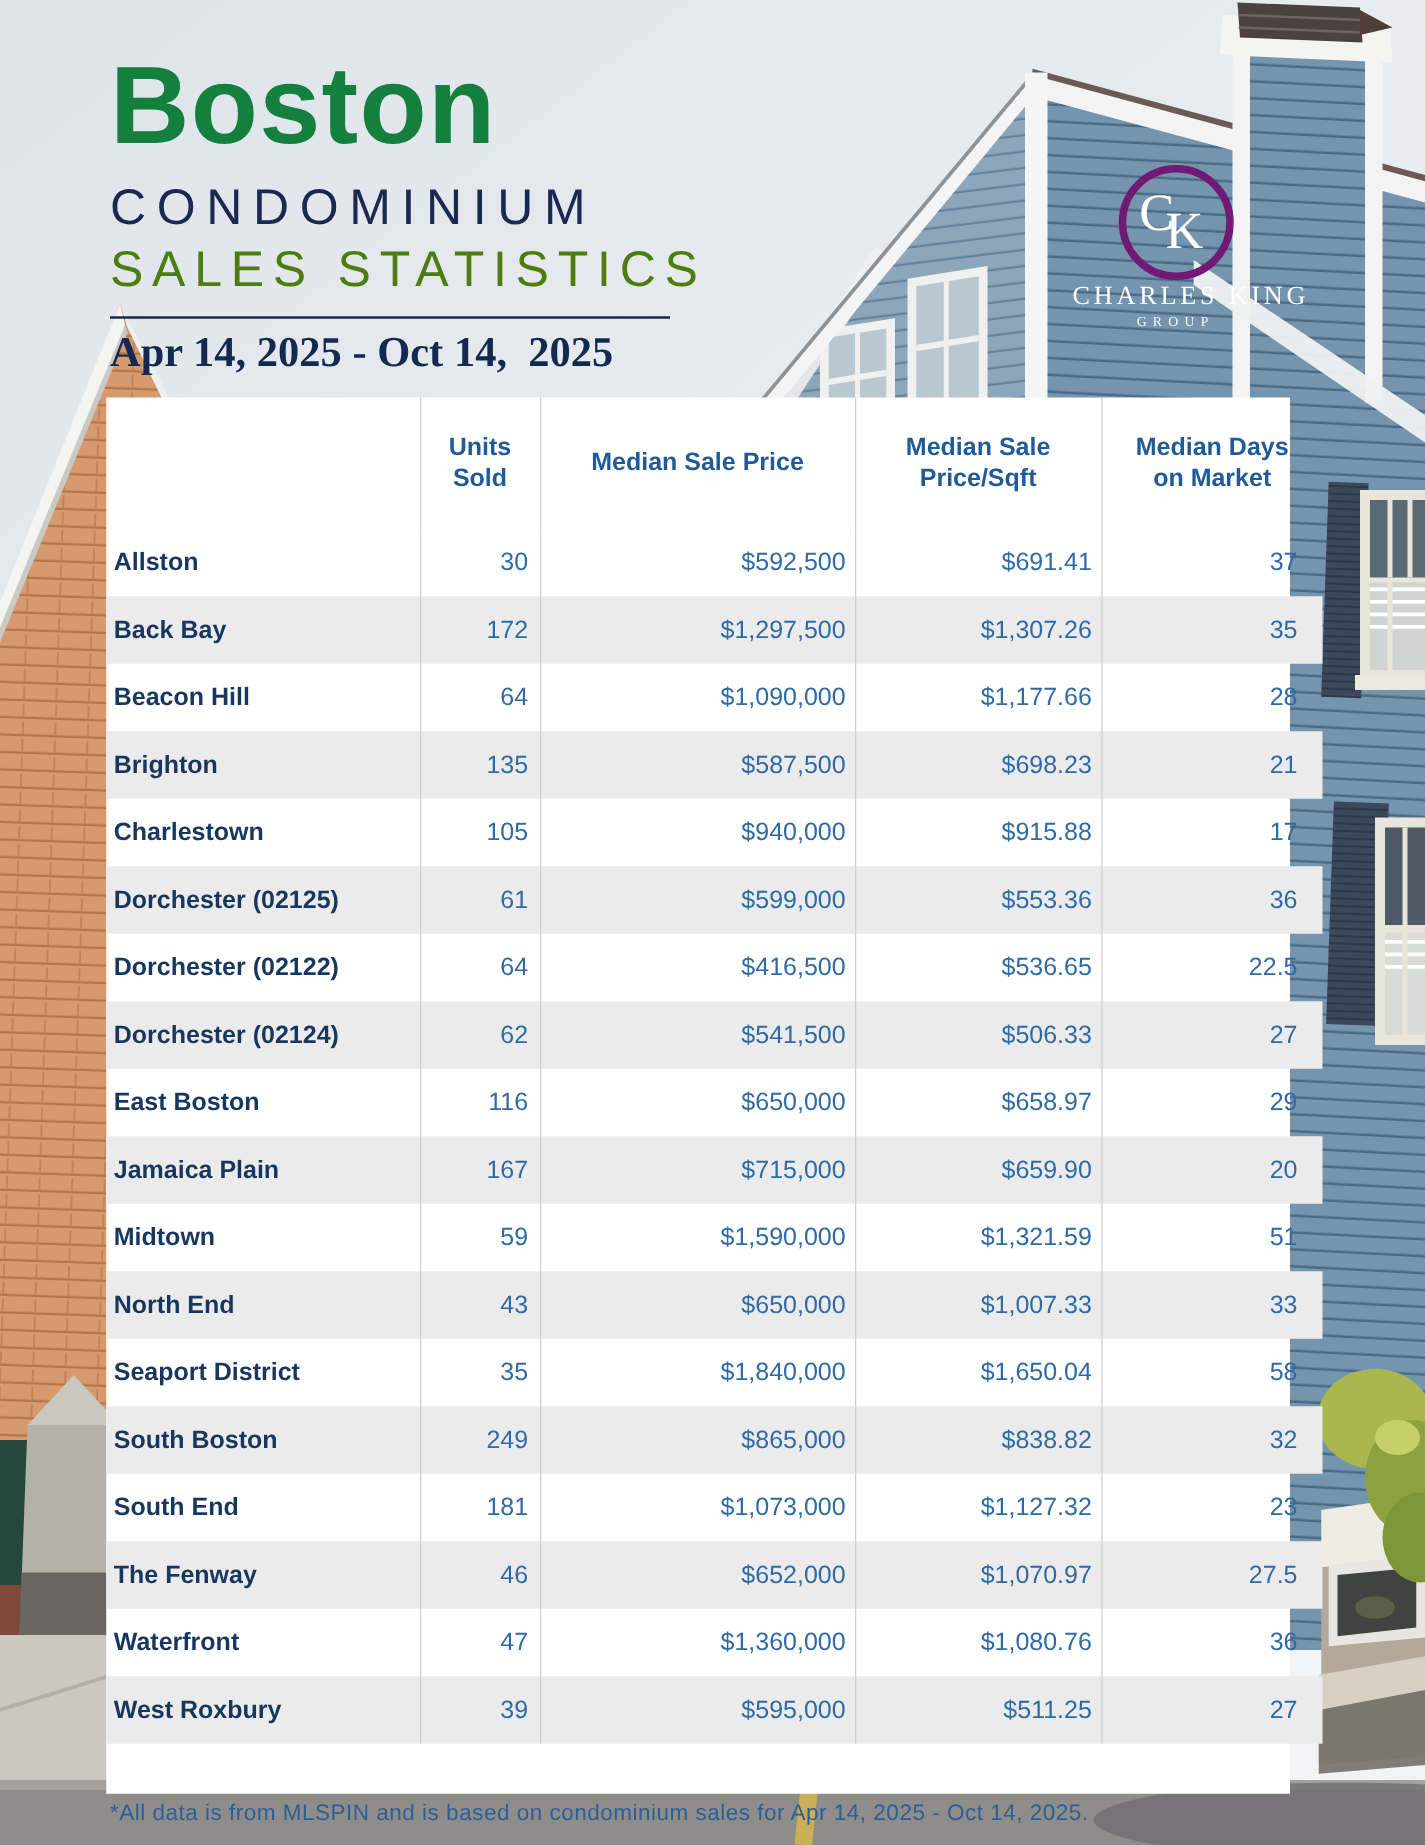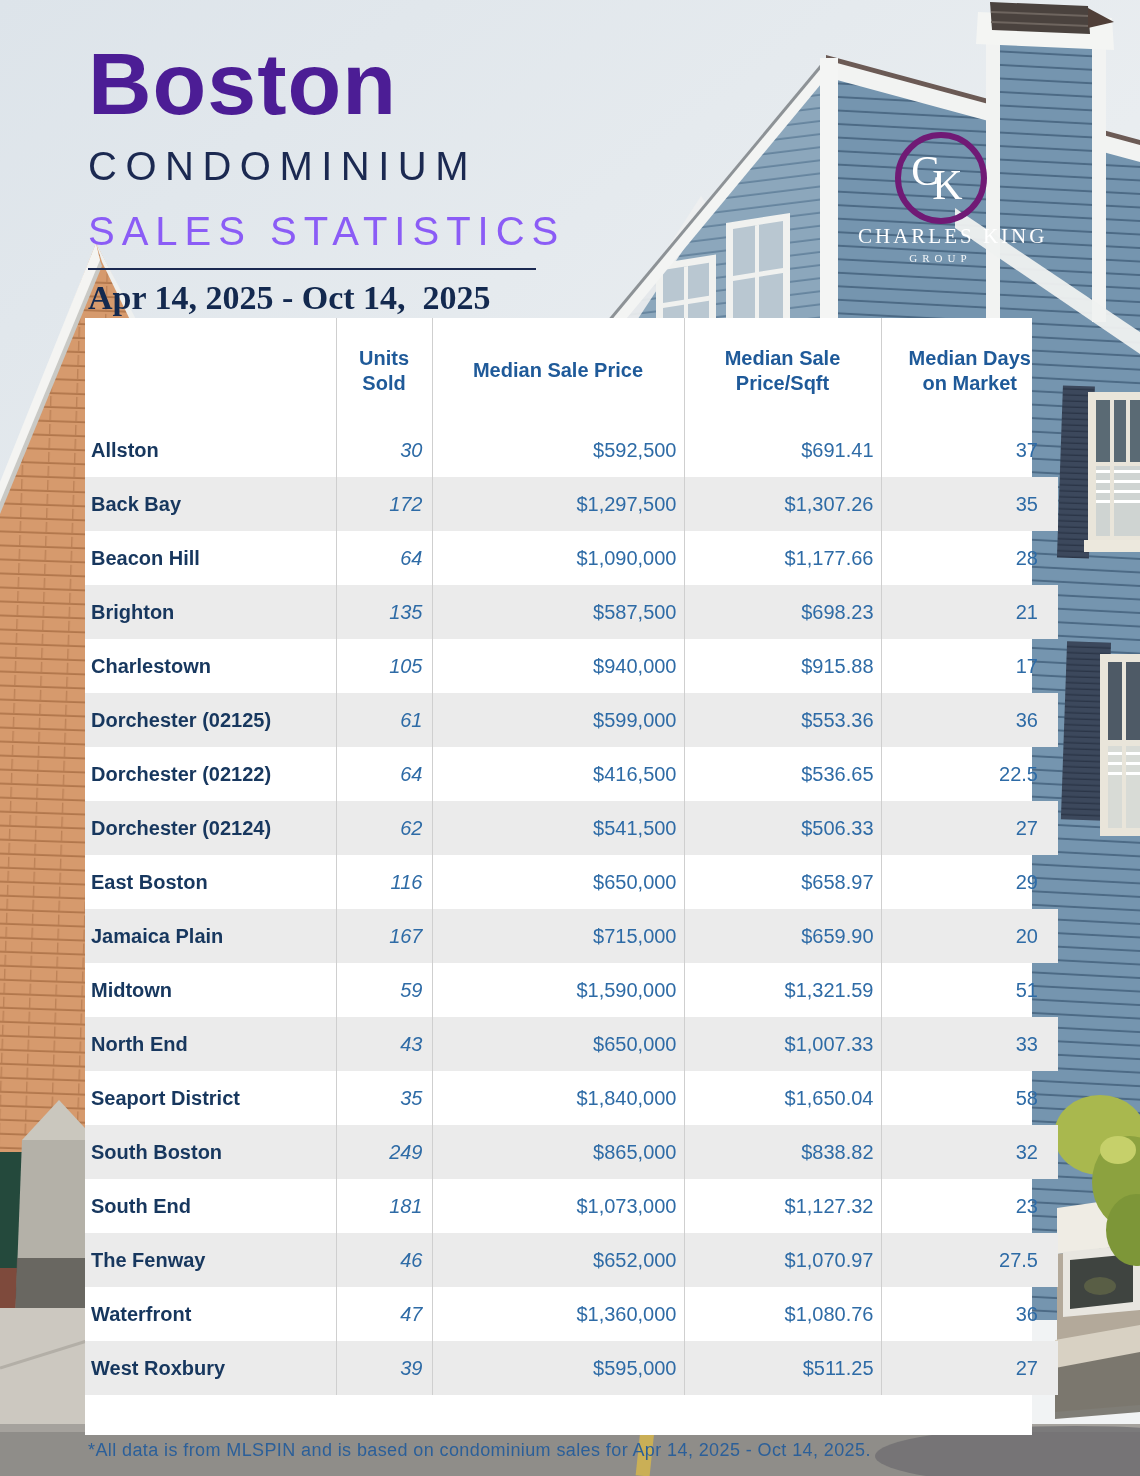--- a/index.html
+++ b/index.html
@@ -4,23 +4,23 @@
 <style>
   html,body{margin:0;padding:0;}
   body{
     width:1140px;height:1476px;position:relative;overflow:hidden;
     font-family:"Liberation Sans",sans-serif;background:#e8ecef;
   }
   .photo{position:absolute;left:0;top:0;width:1140px;height:1476px;z-index:0;}
 
   
   .titleblock{position:absolute;left:88px;top:40px;z-index:3;color:#1b2951;}
-  .main-title{font-size:88px;font-weight:bold;letter-spacing:1px;line-height:1.0;margin:0;color:#4c1d95;}
+  .main-title{font-size:88px;font-weight:bold;letter-spacing:1px;line-height:1.0;margin:0;color:#15803d;}
   .sub1{font-size:40px;font-weight:400;letter-spacing:8.5px;margin-top:16px;color:#1b2951;}
-  .sub2{font-size:40px;font-weight:400;letter-spacing:7px;margin-top:20px;color:#8b5cf6;}
+  .sub2{font-size:40px;font-weight:400;letter-spacing:7px;margin-top:5px;color:#4d7c0f;}
   .rule{width:448px;border:0;border-top:2px solid #1b2951;margin:14px 0 0 0;}
   .daterange{font-family:"Liberation Serif",serif;font-weight:bold;font-size:34px;margin-top:9px;color:#13294f;white-space:pre;}
 
   
   .logo{position:absolute;left:858px;top:132px;width:165px;z-index:3;text-align:center;color:#ffffff;}
   .logo-circle{width:80px;height:80px;border:6px solid #701a75;border-radius:50%;margin:0 auto;
     font-family:"Liberation Serif",serif;font-size:42px;line-height:80px;color:#fff;}
   .logo-circle .c{position:relative;top:-7px;}
   .logo-circle .k{position:relative;top:7px;left:-7px;}
   .logo-name{font-family:"Liberation Serif",serif;font-size:21px;letter-spacing:3px;white-space:nowrap;}
@@ -29,21 +29,21 @@
   
   .panel{position:absolute;left:85px;top:318px;width:947px;height:1117px;background:#ffffff;z-index:2;}
   table{width:100%;border-collapse:collapse;table-layout:fixed;}
   col.c-name{width:251px;} col.c-units{width:96px;} col.c-price{width:252px;} col.c-sqft{width:197px;} col.c-days{width:177px;}
   thead th{height:105px;vertical-align:middle;font-size:20px;font-weight:bold;color:#1f5a99;text-align:center;line-height:1.25;padding:0 14px;}
   th:not(:first-child),td:not(:first-child){border-left:1px solid #cfcfcf;}
   tbody td{height:52px;font-size:20px;vertical-align:middle;}
   tbody tr:nth-child(even){background:#ebebeb;}
   .cell-name{font-weight:bold;color:#17375e;text-align:left;padding-left:6px;}
   .cell-num{color:#2e6ba6;text-align:right;}
-  td:nth-child(2){padding-right:9px;font-style:italic;}
+  td:nth-child(2){padding-right:9px;}
   td:nth-child(3){padding-right:7px;}
   td:nth-child(4){padding-right:7px;}
   td:nth-child(5){padding-right:20px;}
 
   
   .footer{position:absolute;left:88px;top:1440px;z-index:3;font-size:18px;color:#2b5f99;letter-spacing:.4px;}
 </style>
 </head>
 <body>
 

